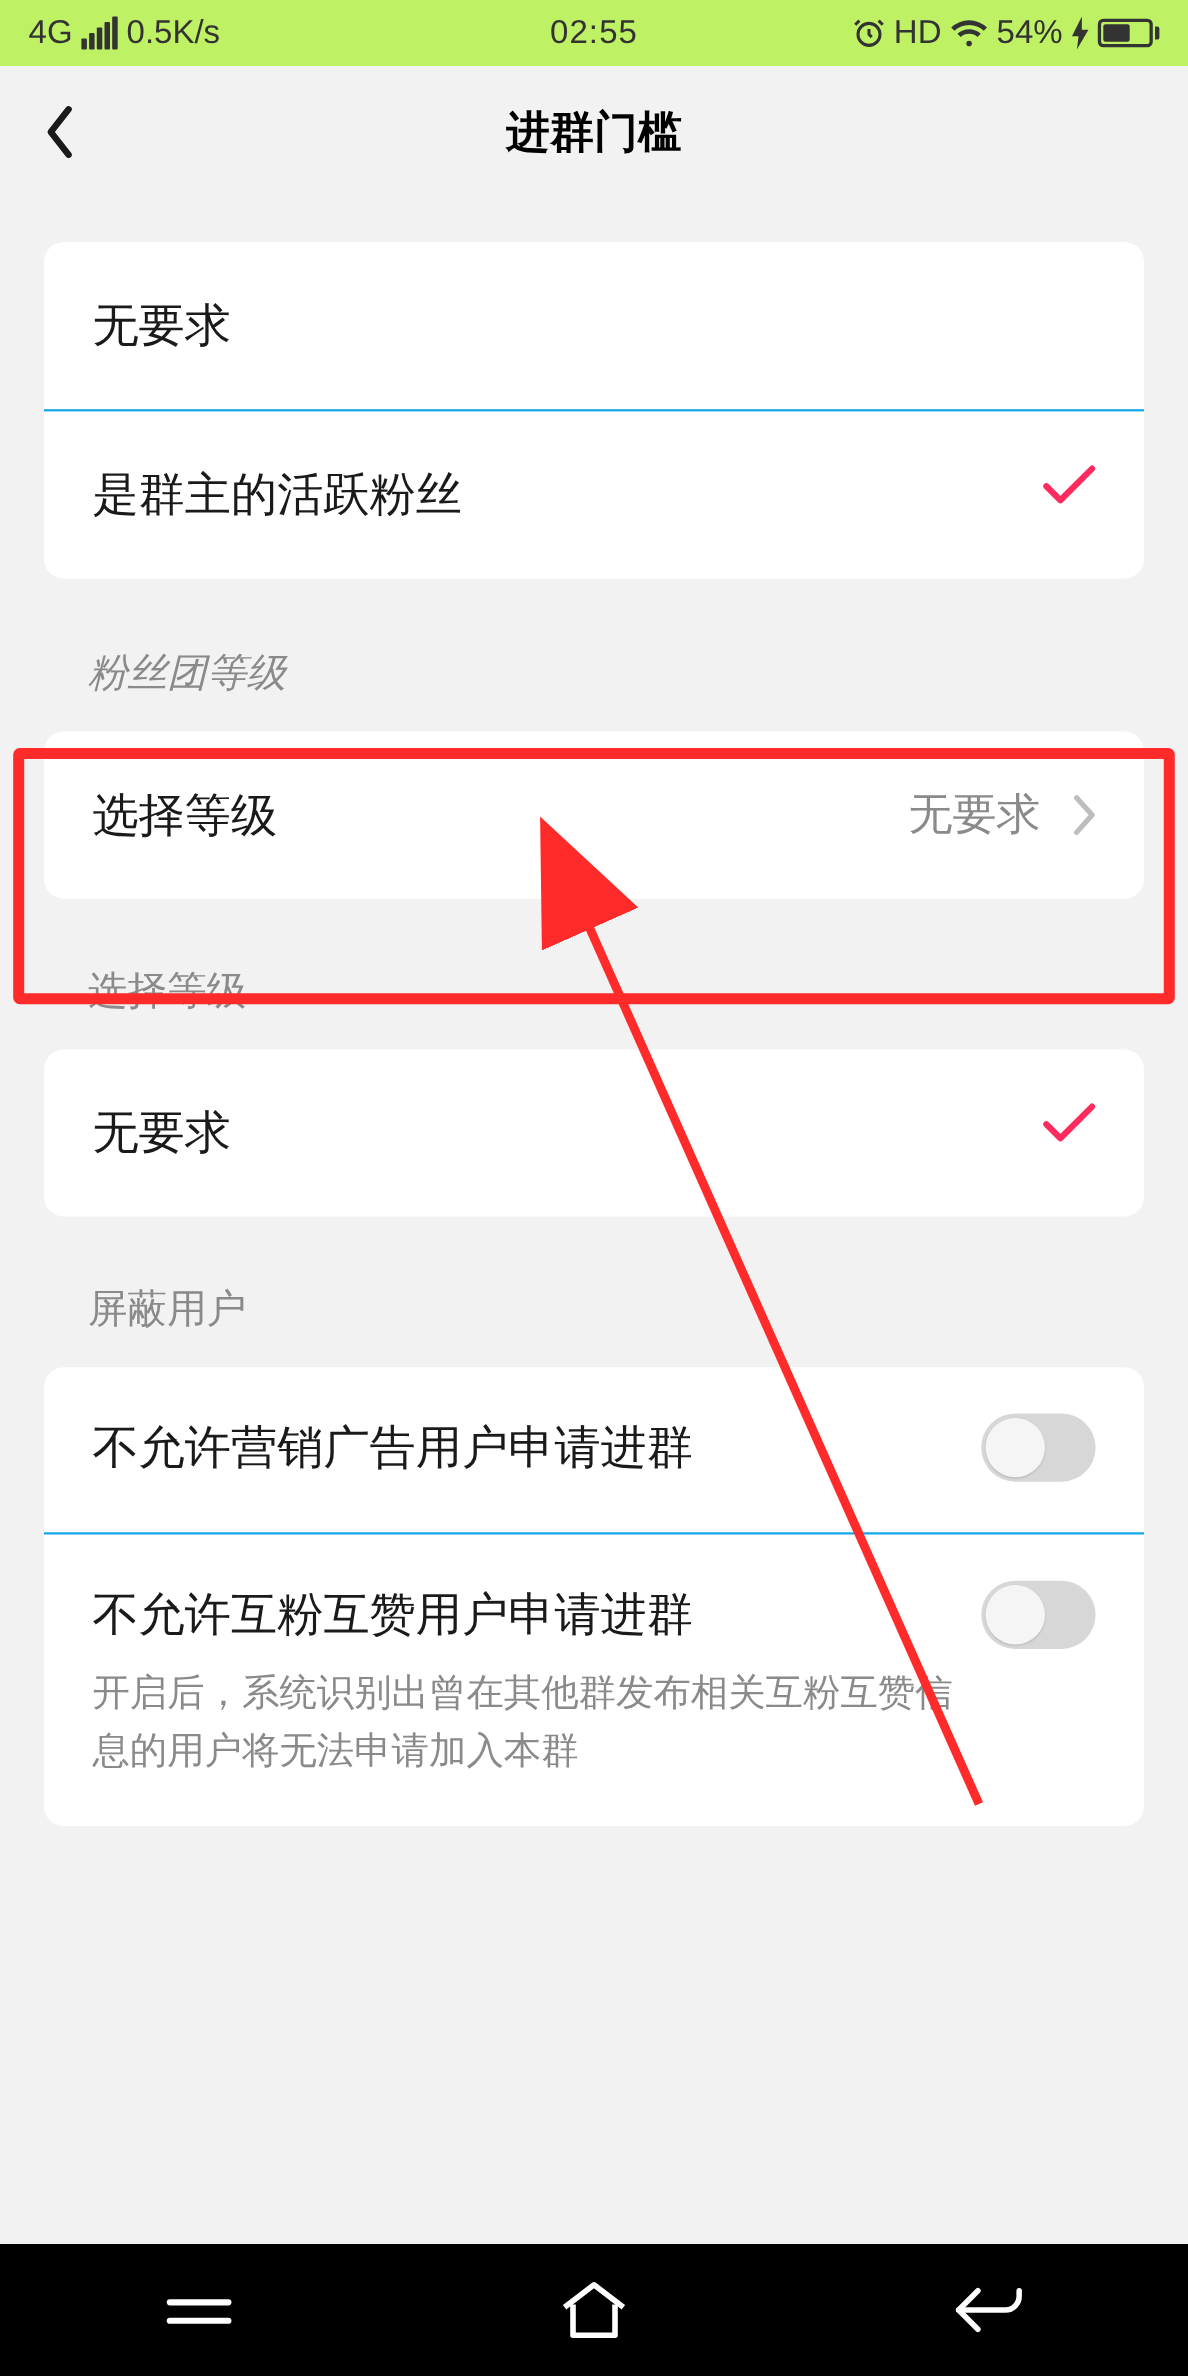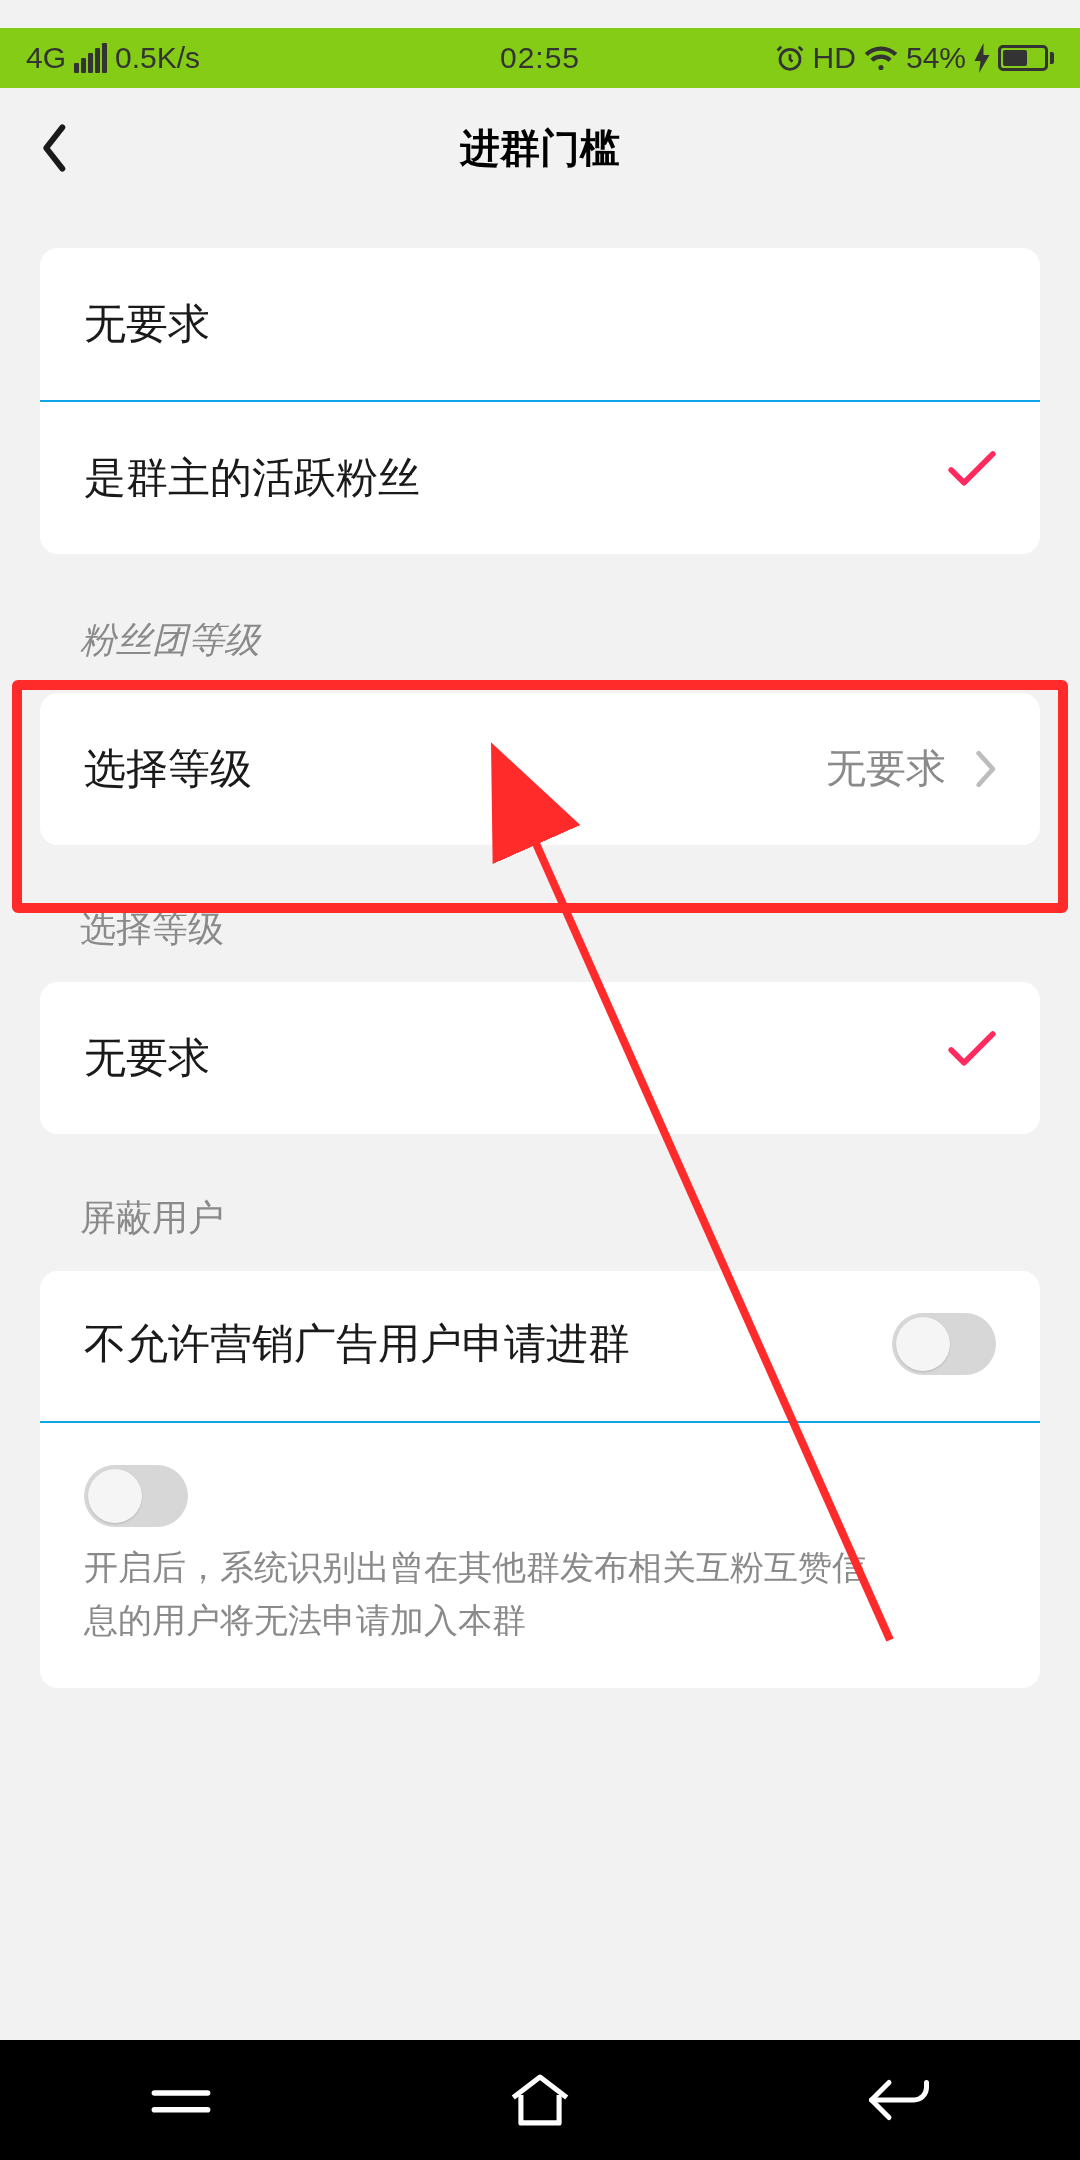--- a/index.html
+++ b/index.html
@@ -8,22 +8,21 @@
     
     .status-bar {
       height: 60px;
       display: flex;
       align-items: center;
       justify-content: space-between;
       padding: 12px 26px;
       font-size: 30px;
       font-weight: 500;
       color: #333;
-      background: #84cc16;
-      margin-top: 28px;
+      background: #bef264;
     }
     .status-left, .status-right { display: flex; align-items: center; gap: 8px; }
     .status-center { position: absolute; left: 50%; transform: translateX(-50%); letter-spacing: 1px; }
     .signal-icon { display: inline-flex; align-items: flex-end; gap: 2px; }
     .signal-icon span { width: 5px; background: #333; border-radius: 1px; }
     .signal-icon span:nth-child(1){height:10px}
     .signal-icon span:nth-child(2){height:15px}
     .signal-icon span:nth-child(3){height:20px}
     .signal-icon span:nth-child(4){height:25px}
     .signal-icon span:nth-child(5){height:30px}
@@ -204,20 +203,21 @@
     <div class="row switch-row">
       <div class="sr-top">
         <span class="row-label">不允许营销广告用户申请进群</span>
         <span class="switch">
             <span class="knob"></span>
           </span>
       </div>
     </div>
     <div class="row switch-row">
       <div class="sr-top">
+        <span class="row-label">不允许互粉互赞用户申请进群</span>
         <span class="switch">
             <span class="knob"></span>
           </span>
       </div>
       <div class="switch-desc">开启后，系统识别出曾在其他群发布相关互粉互赞信息的用户将无法申请加入本群</div>
     </div>
   </div>
 
 </div>
 

